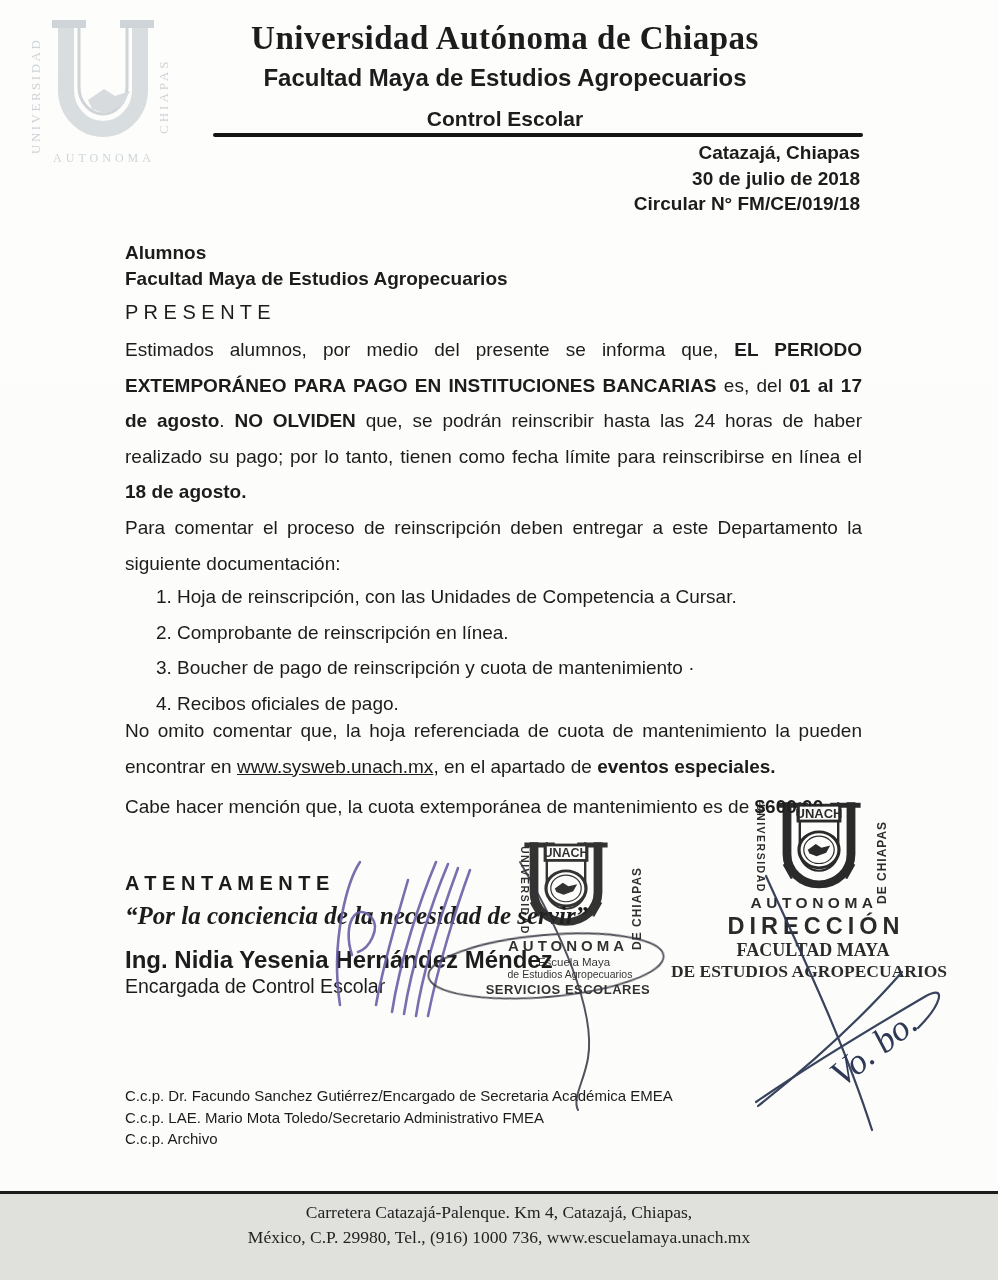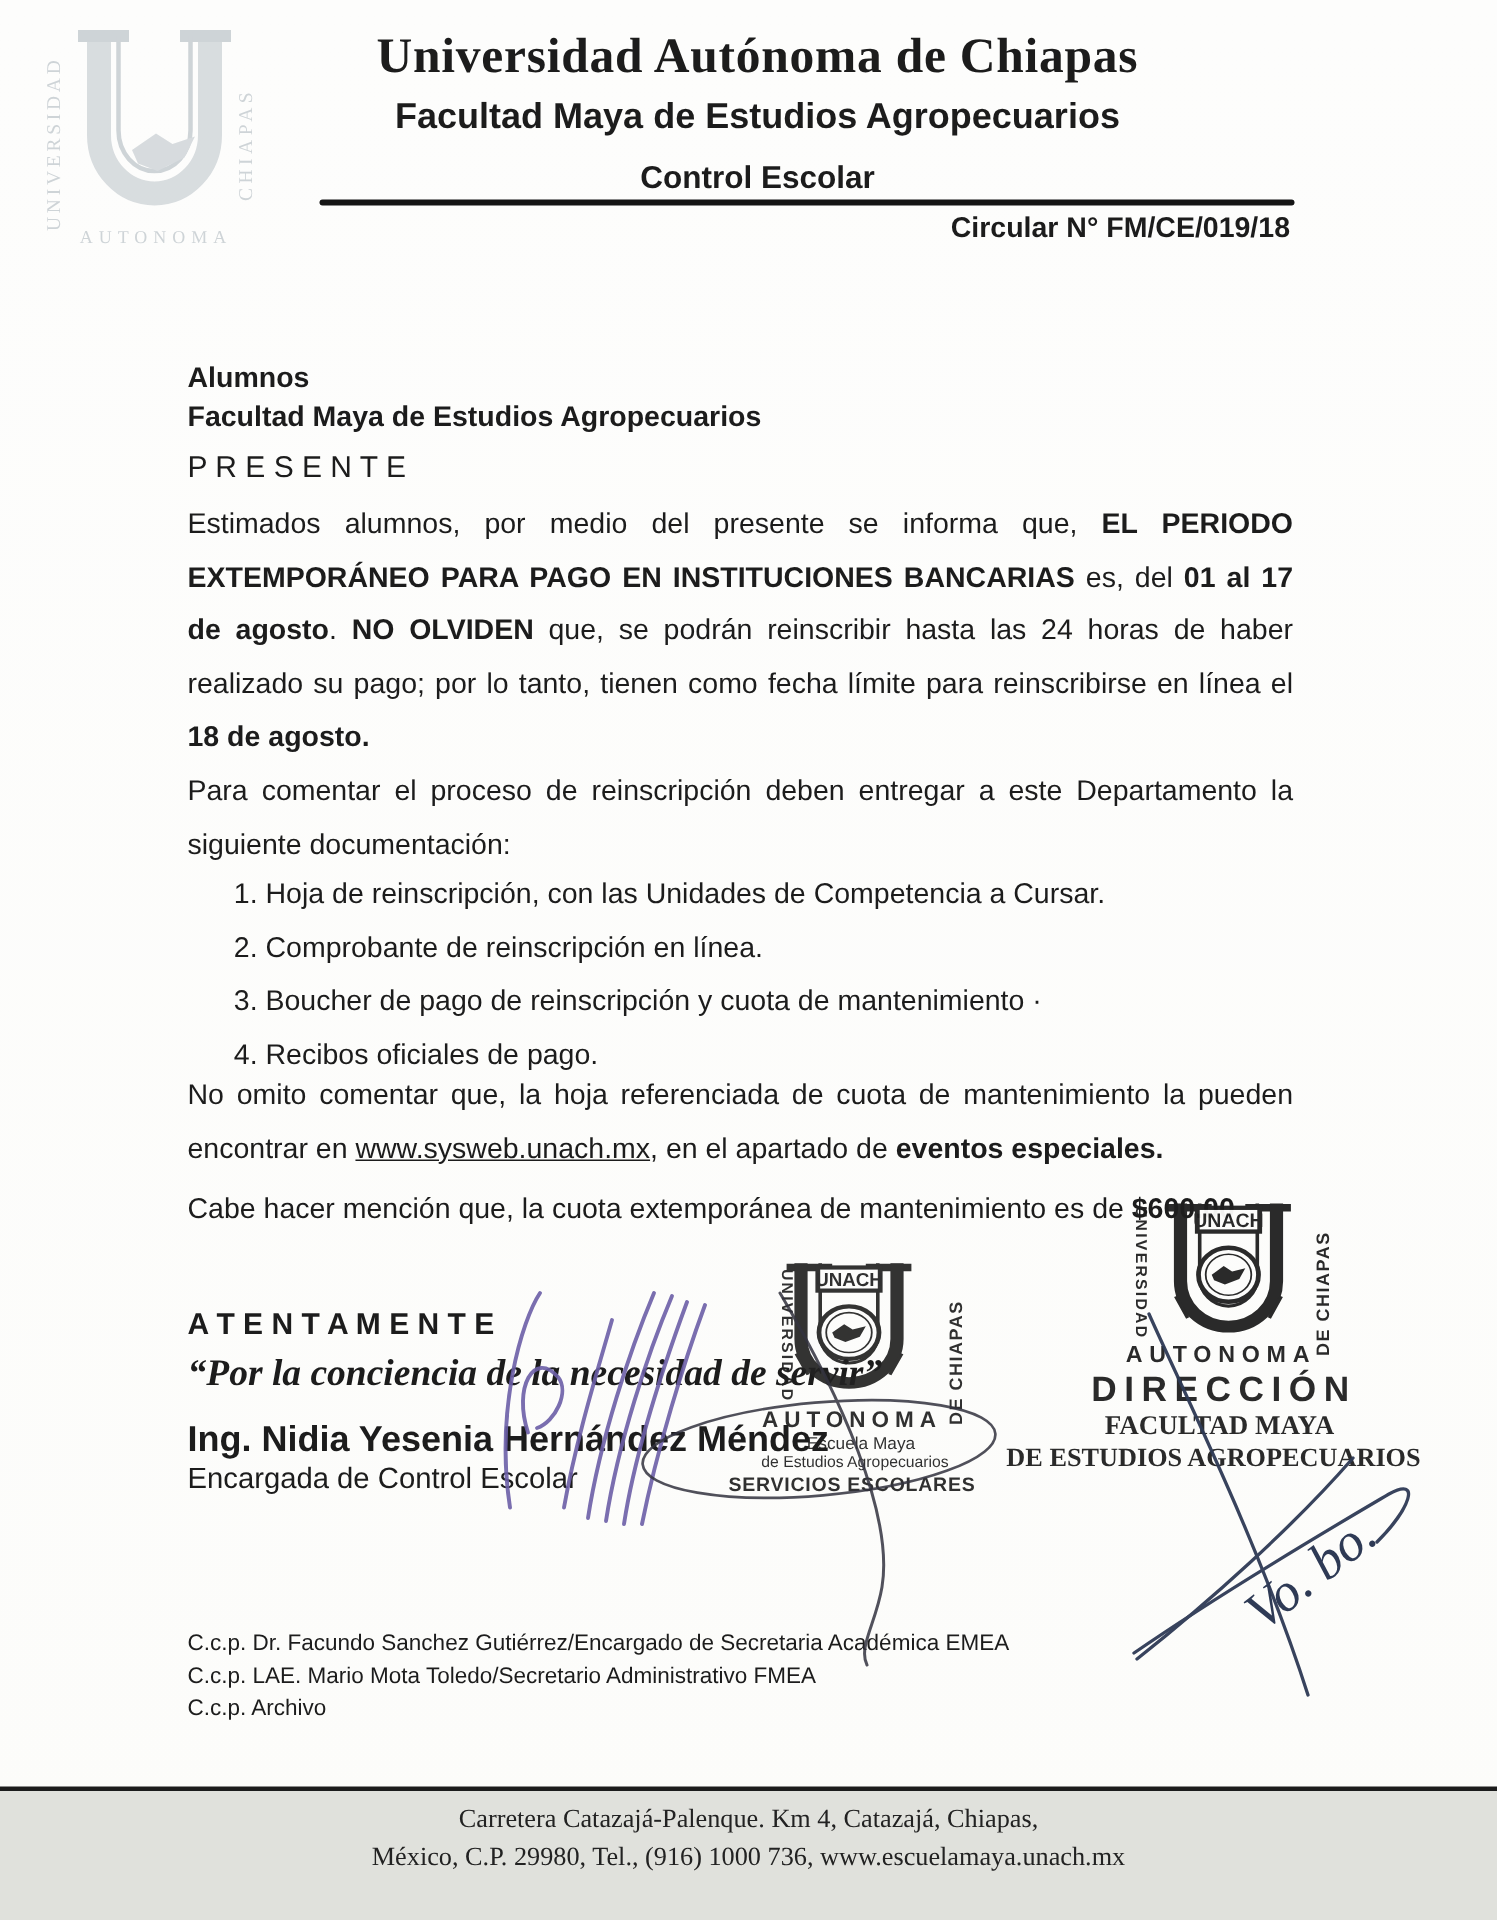--- a/index.html
+++ b/index.html
@@ -62,20 +62,22 @@
   </svg>
 
   <div class="head-center">
     <div class="head-university">Universidad Autónoma de Chiapas</div>
     <div class="head-faculty">Facultad Maya de Estudios Agropecuarios</div>
     <div class="head-dept">Control Escolar</div>
   </div>
   <div class="head-rule"></div>
 
   <div class="dateline">
+    <div>Catazajá, Chiapas</div>
+    <div>30 de julio de 2018</div>
     <div>Circular N° FM/CE/019/18</div>
   </div>
 
   <div class="abs recipient">
     <div>Alumnos</div>
     <div>Facultad Maya de Estudios Agropecuarios</div>
   </div>
   <div class="abs salutation">P R E S E N T E</div>
 
   <div class="abs para p1"><span>Estimados alumnos, por medio del presente se informa que, </span><span style="font-weight: bold;">EL PERIODO EXTEMPORÁNEO PARA PAGO EN INSTITUCIONES BANCARIAS</span><span> es, del </span><span style="font-weight: bold;">01 al 17 de agosto</span><span>. </span><span style="font-weight: bold;">NO OLVIDEN</span><span> que, se podrán reinscribir hasta las 24 horas de haber realizado su pago; por lo tanto, tienen como fecha límite para reinscribirse en línea el </span><span style="font-weight: bold;">18 de agosto.</span></div>

